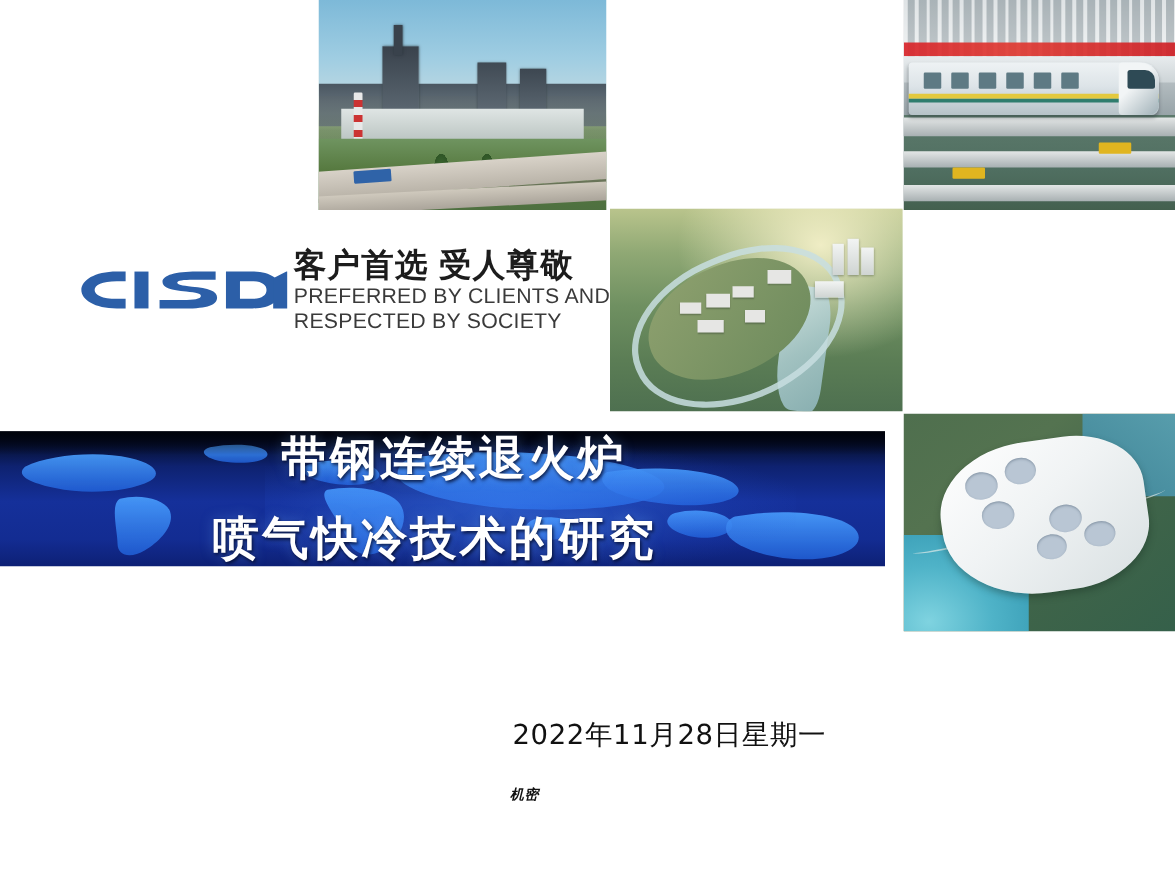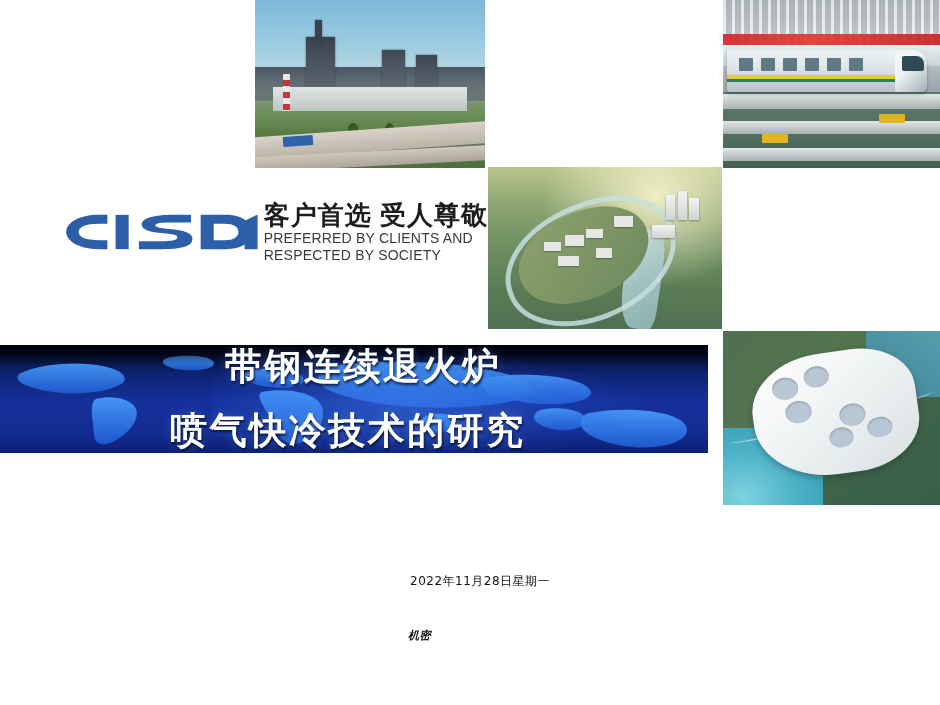--- a/index.html
+++ b/index.html
@@ -229,21 +229,21 @@
     display: block;
   }
   #brand-slogan { line-height: 1.04; }
   #slogan-cn {
     font-family: "Liberation Sans", sans-serif;
     font-size: 26px; font-weight: 700; color: #1c1c1c;
     letter-spacing: 1px; white-space: nowrap;
   }
   .slogan-en {
     font-family: "Liberation Sans", sans-serif;
-    font-size: 14px; font-weight: 400; color: #3a3a3a;
+    font-size: 17px; font-weight: 400; color: #3a3a3a;
     letter-spacing: 0.2px; white-space: nowrap; margin-top: 2px;
   }
 
   
   #title-banner {
     position: absolute; left: 0px; top: 345px; width: 708px; height: 108px;
     overflow: hidden;
     background:
       linear-gradient(to bottom,
         #010410 0%, #061032 10%, #0e2270 26%, #15309a 52%, #132c92 80%, #0d2075 100%);
@@ -274,21 +274,21 @@
     letter-spacing: 2.5px; white-space: nowrap;
     text-shadow: 1px 2px 3px rgba(0,8,40,0.85), 0 0 10px rgba(120,180,255,0.35);
   }
   #title-line-1 { margin-left: 18px; }
   #title-line-2 { margin-left: -12px; }
 
   
   #date-line {
     position: absolute; left: 410px; top: 573px;
     font-family: "DejaVu Sans", sans-serif;
-    font-size: 12px; color: #111111; white-space: nowrap;
+    font-size: 22px; color: #111111; white-space: nowrap;
     letter-spacing: 0.5px;
   }
   #confidential-block {
     position: absolute; left: 408px; top: 628px;
     font-family: "DejaVu Serif", serif;
     color: #111111; white-space: nowrap;
   }
   #confidential-title {
     font-size: 11px; font-weight: 700; letter-spacing: 0.5px; font-style: italic;
   }

